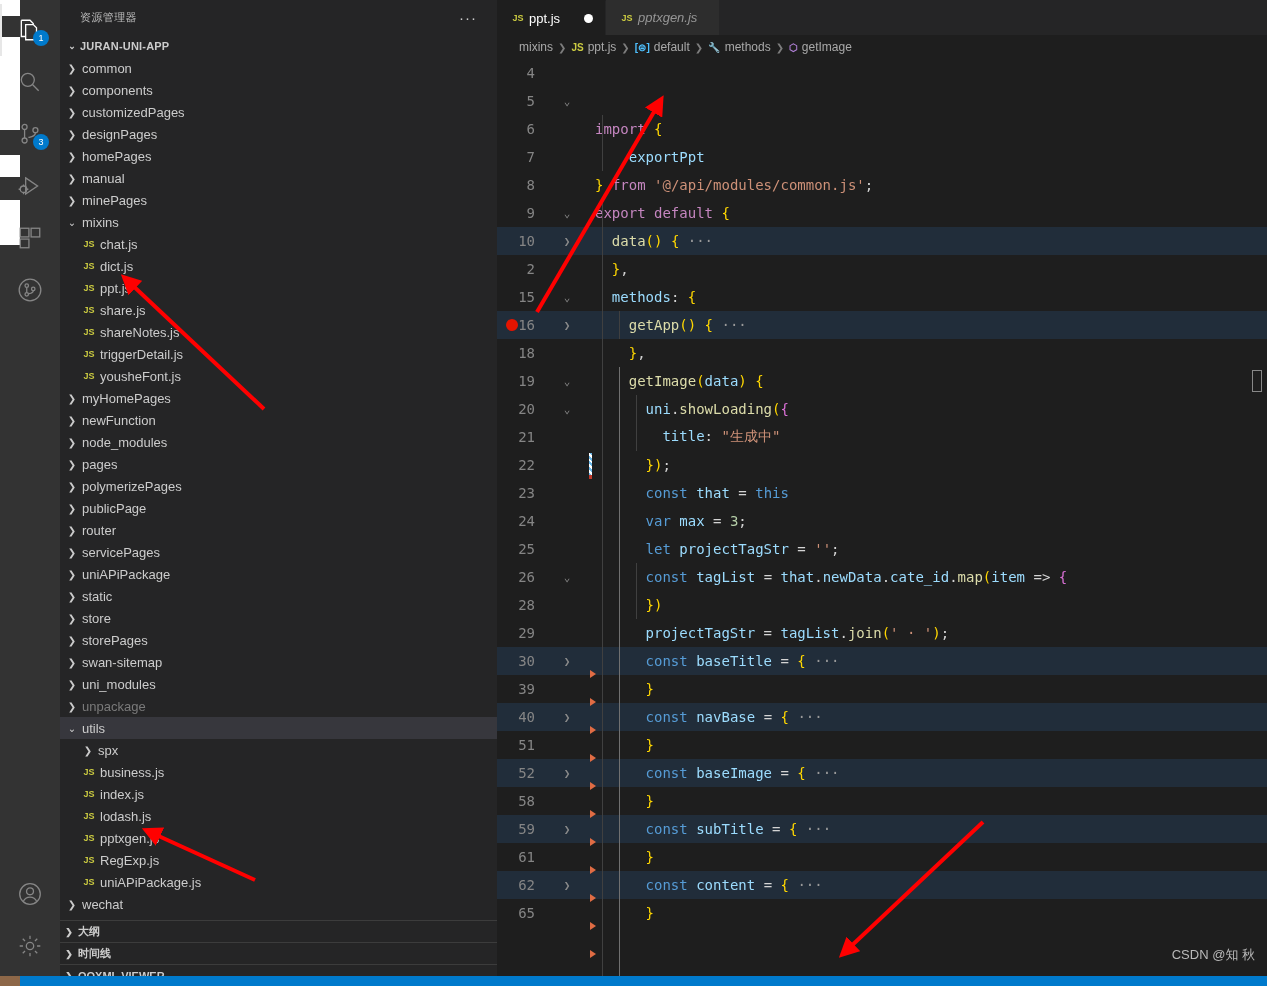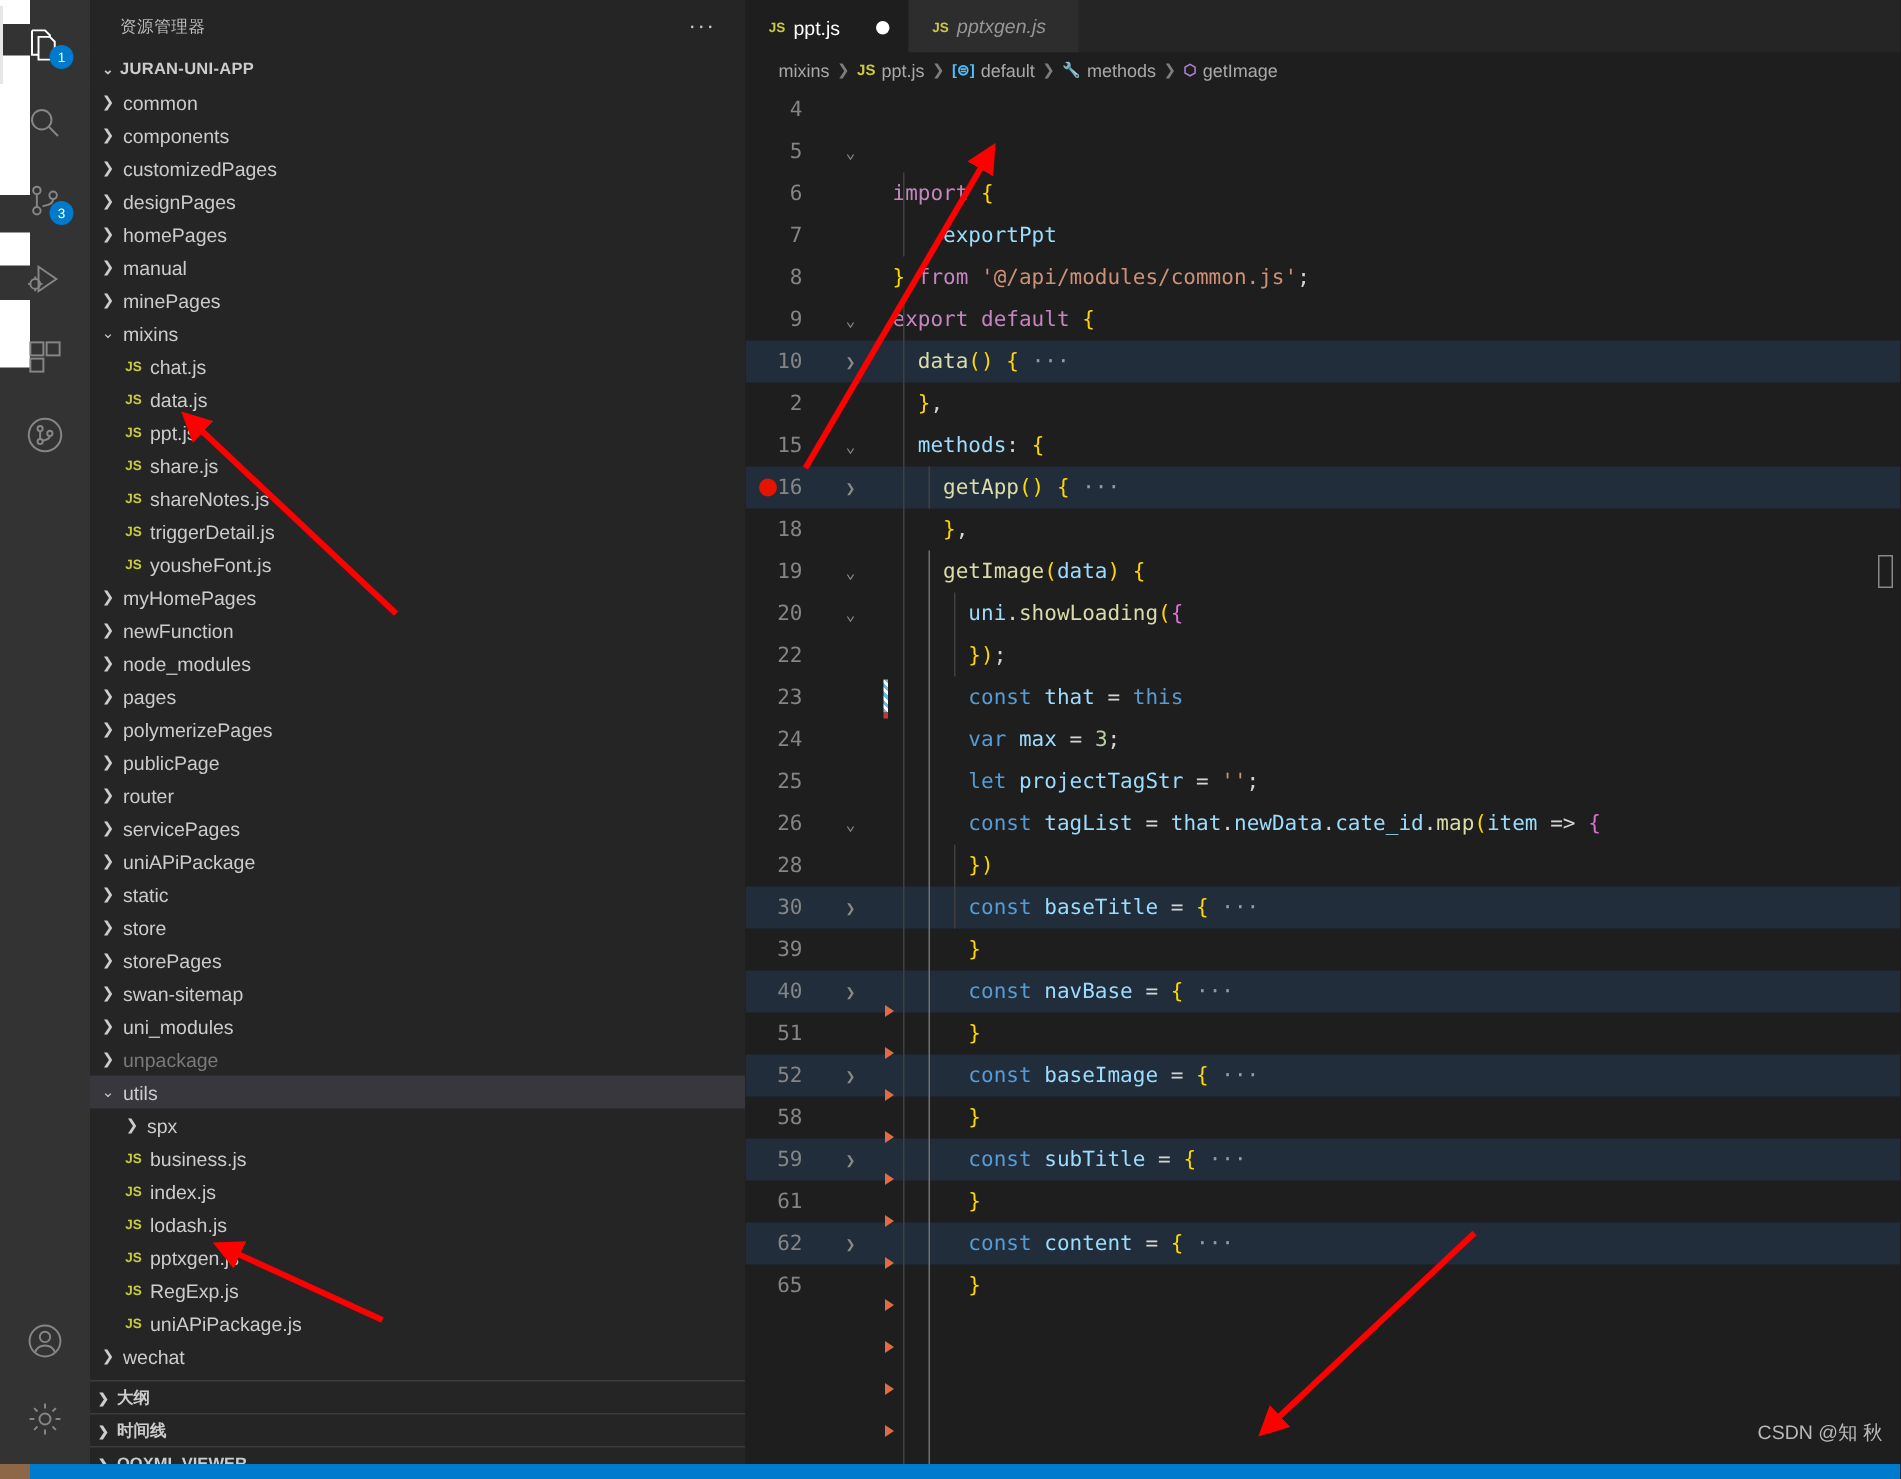--- a/index.html
+++ b/index.html
@@ -254,21 +254,21 @@
         <div class="row" style="padding-left: 4px;">
           <span class="twisty">⌄</span>
           <span class="rowlabel">mixins</span>
         </div>
         <div class="row" style="padding-left: 20px;">
           <span class="jsicon">JS</span>
           <span class="rowlabel">chat.js</span>
         </div>
         <div class="row" style="padding-left: 20px;">
           <span class="jsicon">JS</span>
-          <span class="rowlabel">data.js</span>
+          <span class="rowlabel">dict.js</span>
         </div>
         <div class="row" style="padding-left: 20px;">
           <span class="jsicon">JS</span>
           <span class="rowlabel">ppt.js</span>
         </div>
         <div class="row" style="padding-left: 20px;">
           <span class="jsicon">JS</span>
           <span class="rowlabel">share.js</span>
         </div>
         <div class="row" style="padding-left: 20px;">
@@ -444,26 +444,28 @@
         <div class="line"><span class="ln">7</span><span class="fold hidden">·</span><span class="codetext">    <span class="var">exportPpt</span></span></div>
         <div class="line"><span class="ln">8</span><span class="fold hidden">·</span><span class="codetext"><span class="br-y">}</span> <span class="kw">from</span> <span class="str">'@/api/modules/common.js'</span><span class="op">;</span></span></div>
         <div class="line"><span class="ln">9</span><span class="fold">⌄</span><span class="codetext"><span class="kw">export</span> <span class="kw">default</span> <span class="br-y">{</span></span></div>
         <div class="line hl"><span class="ln">10</span><span class="fold">❯</span><span class="codetext">  <span class="fn">data</span><span class="br-y">(</span><span class="br-y">)</span> <span class="br-y">{</span> <span class="dots3">···</span></span></div>
         <div class="line"><span class="ln">2</span><span class="fold hidden">·</span><span class="codetext">  <span class="br-y">}</span><span class="op">,</span></span></div>
         <div class="line"><span class="ln">15</span><span class="fold">⌄</span><span class="codetext">  <span class="var">methods</span><span class="op">:</span> <span class="br-y">{</span></span></div>
         <div class="line hl"><span class="gutter-bp"></span><span class="ln">16</span><span class="fold">❯</span><span class="codetext">    <span class="fn">getApp</span><span class="br-y">(</span><span class="br-y">)</span> <span class="br-y">{</span> <span class="dots3">···</span></span></div>
         <div class="line"><span class="ln">18</span><span class="fold hidden">·</span><span class="codetext">    <span class="br-y">}</span><span class="op">,</span></span></div>
         <div class="line"><span class="ln">19</span><span class="fold">⌄</span><span class="codetext">    <span class="fn">getImage</span><span class="br-y">(</span><span class="var">data</span><span class="br-y">)</span> <span class="br-y">{</span></span></div>
         <div class="line"><span class="ln">20</span><span class="fold">⌄</span><span class="codetext">      <span class="var">uni</span><span class="op">.</span><span class="fn">showLoading</span><span class="br-y">(</span><span class="br-p">{</span></span></div>
+        <div class="line"><span class="ln">21</span><span class="fold hidden">·</span><span class="codetext">        <span class="var">title</span><span class="op">:</span> <span class="str">"生成中"</span></span></div>
         <div class="line"><span class="ln">22</span><span class="fold hidden">·</span><span class="codetext">      <span class="br-y">}</span><span class="br-y">)</span><span class="op">;</span></span></div>
         <div class="line"><span class="ln">23</span><span class="fold hidden">·</span><span class="codetext">      <span class="kw2">const</span> <span class="var">that</span> <span class="op">=</span> <span class="kw2">this</span></span></div>
         <div class="line"><span class="ln">24</span><span class="fold hidden">·</span><span class="codetext">      <span class="kw2">var</span> <span class="var">max</span> <span class="op">=</span> <span class="num">3</span><span class="op">;</span></span></div>
         <div class="line"><span class="ln">25</span><span class="fold hidden">·</span><span class="codetext">      <span class="kw2">let</span> <span class="var">projectTagStr</span> <span class="op">=</span> <span class="str">''</span><span class="op">;</span></span></div>
         <div class="line"><span class="ln">26</span><span class="fold">⌄</span><span class="codetext">      <span class="kw2">const</span> <span class="var">tagList</span> <span class="op">=</span> <span class="var">that</span><span class="op">.</span><span class="var">newData</span><span class="op">.</span><span class="var">cate_id</span><span class="op">.</span><span class="fn">map</span><span class="br-y">(</span><span class="var">item</span> <span class="op">=&gt;</span> <span class="br-p">{</span></span></div>
         <div class="line"><span class="ln">28</span><span class="fold hidden">·</span><span class="codetext">      <span class="br-y">}</span><span class="br-y">)</span></span></div>
+        <div class="line"><span class="ln">29</span><span class="fold hidden">·</span><span class="codetext">      <span class="var">projectTagStr</span> <span class="op">=</span> <span class="var">tagList</span><span class="op">.</span><span class="fn">join</span><span class="br-y">(</span><span class="str">' · '</span><span class="br-y">)</span><span class="op">;</span></span></div>
         <div class="line hl"><span class="ln">30</span><span class="fold">❯</span><span class="codetext">      <span class="kw2">const</span> <span class="var">baseTitle</span> <span class="op">=</span> <span class="br-y">{</span> <span class="dots3">···</span></span></div>
         <div class="line"><span class="ln">39</span><span class="fold hidden">·</span><span class="codetext">      <span class="br-y">}</span></span></div>
         <div class="line hl"><span class="ln">40</span><span class="fold">❯</span><span class="codetext">      <span class="kw2">const</span> <span class="var">navBase</span> <span class="op">=</span> <span class="br-y">{</span> <span class="dots3">···</span></span></div>
         <div class="line"><span class="ln">51</span><span class="fold hidden">·</span><span class="codetext">      <span class="br-y">}</span></span></div>
         <div class="line hl"><span class="ln">52</span><span class="fold">❯</span><span class="codetext">      <span class="kw2">const</span> <span class="var">baseImage</span> <span class="op">=</span> <span class="br-y">{</span> <span class="dots3">···</span></span></div>
         <div class="line"><span class="ln">58</span><span class="fold hidden">·</span><span class="codetext">      <span class="br-y">}</span></span></div>
         <div class="line hl"><span class="ln">59</span><span class="fold">❯</span><span class="codetext">      <span class="kw2">const</span> <span class="var">subTitle</span> <span class="op">=</span> <span class="br-y">{</span> <span class="dots3">···</span></span></div>
         <div class="line"><span class="ln">61</span><span class="fold hidden">·</span><span class="codetext">      <span class="br-y">}</span></span></div>
         <div class="line hl"><span class="ln">62</span><span class="fold">❯</span><span class="codetext">      <span class="kw2">const</span> <span class="var">content</span> <span class="op">=</span> <span class="br-y">{</span> <span class="dots3">···</span></span></div>
         <div class="line"><span class="ln">65</span><span class="fold hidden">·</span><span class="codetext">      <span class="br-y">}</span></span></div>

